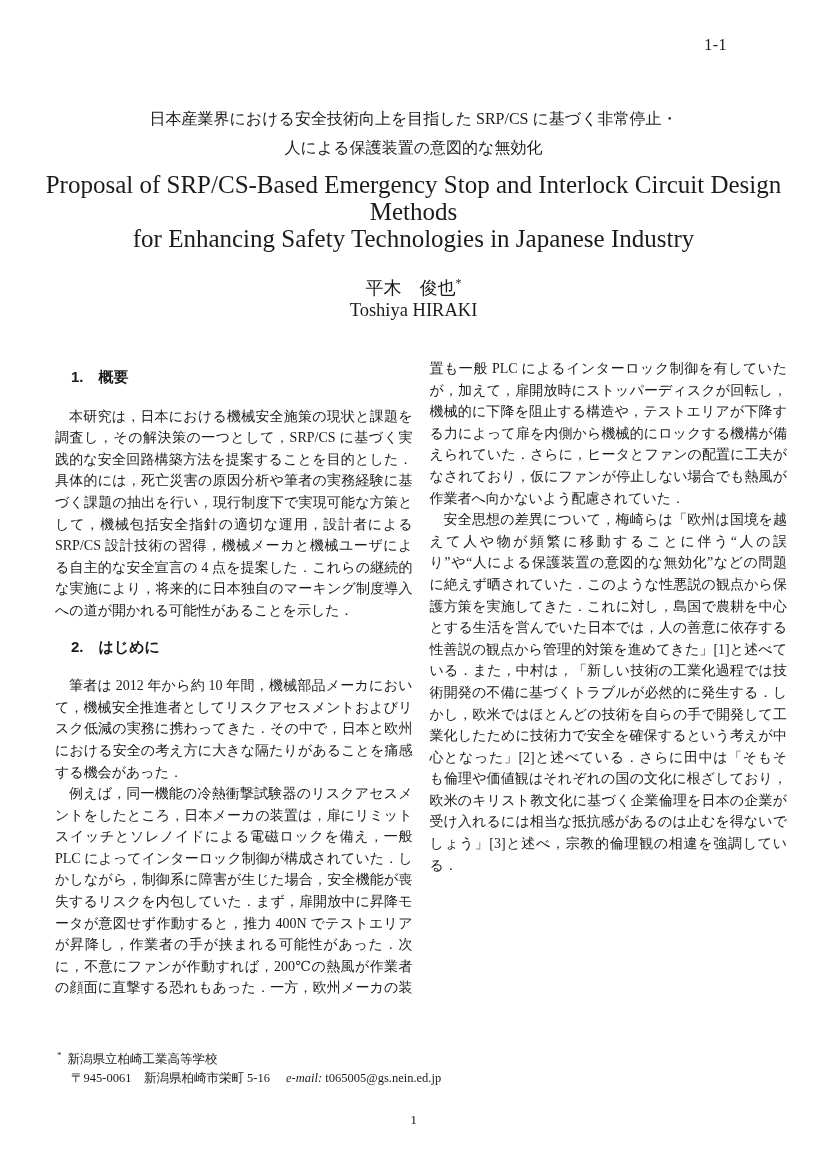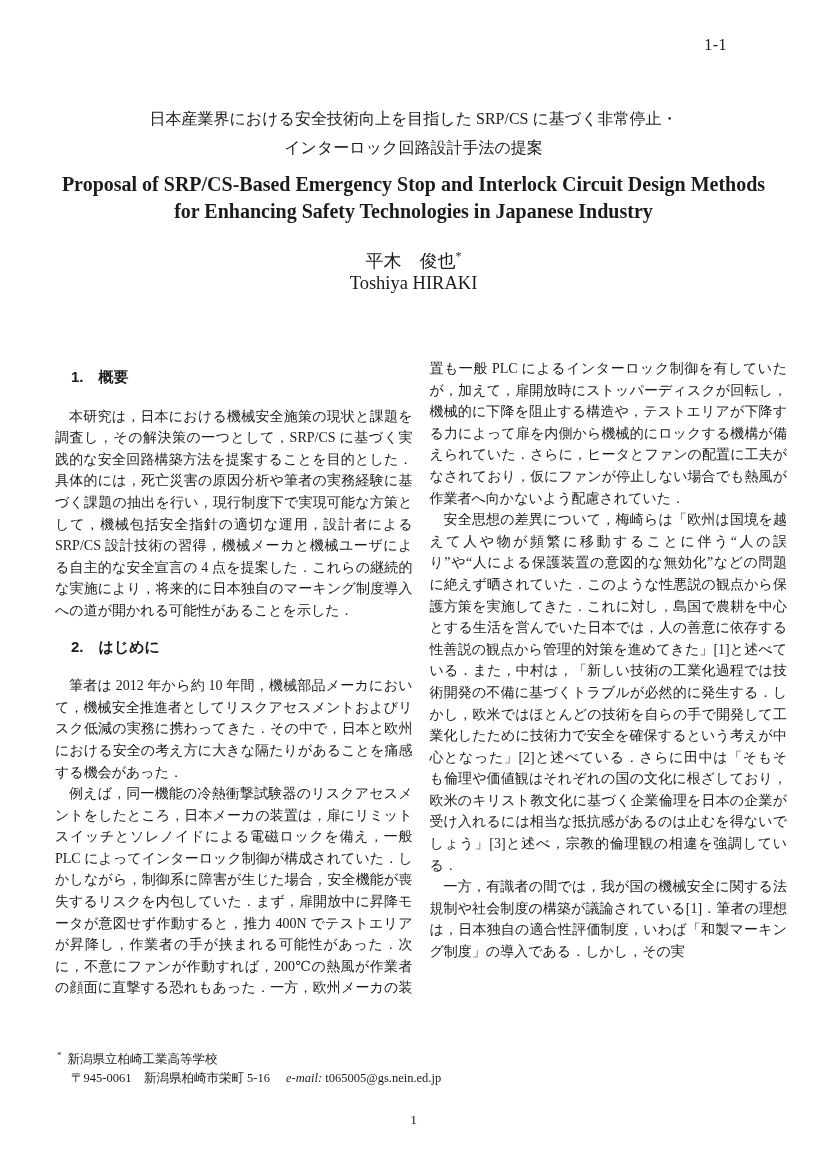--- a/index.html
+++ b/index.html
@@ -22,23 +22,23 @@
     letter-spacing: 0.5px;
   }
   .title-block { text-align: center; padding-top: 104px; }
   .jp-title {
     font-size: 16px;
     line-height: 29px;
     font-weight: normal;
   }
   .en-title {
     margin-top: 9px;
-    font-size: 20px;
+    font-size: 25px;
     line-height: 27px;
-    font-weight: bold;
+    font-weight: normal;
   }
   .author-block { text-align: center; }
   .author-jp { margin-top: 24px; font-size: 18px; }
   .author-jp sup { font-size: 12px; }
   .author-en { font-size: 18.5px; }
   .columns {
     position: absolute;
     left: 55px;
     top: 358px;
     width: 732px;
@@ -85,21 +85,21 @@
 </head>
 <body>
 
 <div class="page">
 
   <div class="header-label">1-1</div>
 
   <div class="title-block">
     <div class="jp-title">
       <div>日本産業界における安全技術向上を目指した SRP/CS に基づく非常停止・</div>
-      <div>インターロック回路設計手法の提案</div>
+      <div>人による保護装置の意図的な無効化</div>
     </div>
     <div class="en-title">
       <div>Proposal of SRP/CS-Based Emergency Stop and Interlock Circuit Design Methods</div>
       <div>for Enhancing Safety Technologies in Japanese Industry</div>
     </div>
   </div>
 
   <div class="author-block">
     <div class="author-jp"><span>平木　俊也</span><sup>*</sup></div>
     <div class="author-en">Toshiya HIRAKI</div>
@@ -107,21 +107,20 @@
 
   <div class="columns">
 
     <h2 class="section-heading first">1.　概要</h2>
     <p class="body-paragraph">本研究は，日本における機械安全施策の現状と課題を調査し，その解決策の一つとして，SRP/CS に基づく実践的な安全回路構築方法を提案することを目的とした．具体的には，死亡災害の原因分析や筆者の実務経験に基づく課題の抽出を行い，現行制度下で実現可能な方策として，機械包括安全指針の適切な運用，設計者による SRP/CS 設計技術の習得，機械メーカと機械ユーザによる自主的な安全宣言の 4 点を提案した．これらの継続的な実施により，将来的に日本独自のマーキング制度導入への道が開かれる可能性があることを示した．</p>
 
     <h2 class="section-heading">2.　はじめに</h2>
     <p class="body-paragraph">筆者は 2012 年から約 10 年間，機械部品メーカにおいて，機械安全推進者としてリスクアセスメントおよびリスク低減の実務に携わってきた．その中で，日本と欧州における安全の考え方に大きな隔たりがあることを痛感する機会があった．</p>
     <p class="body-paragraph">例えば，同一機能の冷熱衝撃試験器のリスクアセスメントをしたところ，日本メーカの装置は，扉にリミットスイッチとソレノイドによる電磁ロックを備え，一般 PLC によってインターロック制御が構成されていた．しかしながら，制御系に障害が生じた場合，安全機能が喪失するリスクを内包していた．まず，扉開放中に昇降モータが意図せず作動すると，推力 400N でテストエリアが昇降し，作業者の手が挟まれる可能性があった．次に，不意にファンが作動すれば，200℃の熱風が作業者の顔面に直撃する恐れもあった．一方，欧州メーカの装置も一般 PLC によるインターロック制御を有していたが，加えて，扉開放時にストッパーディスクが回転し，機械的に下降を阻止する構造や，テストエリアが下降する力によって扉を内側から機械的にロックする機構が備えられていた．さらに，ヒータとファンの配置に工夫がなされており，仮にファンが停止しない場合でも熱風が作業者へ向かないよう配慮されていた．</p>
     <p class="body-paragraph">安全思想の差異について，梅崎らは「欧州は国境を越えて人や物が頻繁に移動することに伴う“人の誤り”や“人による保護装置の意図的な無効化”などの問題に絶えず晒されていた．このような性悪説の観点から保護方策を実施してきた．これに対し，島国で農耕を中心とする生活を営んでいた日本では，人の善意に依存する性善説の観点から管理的対策を進めてきた」[1]と述べている．また，中村は，「新しい技術の工業化過程では技術開発の不備に基づくトラブルが必然的に発生する．しかし，欧米ではほとんどの技術を自らの手で開発して工業化したために技術力で安全を確保するという考えが中心となった」[2]と述べている．さらに田中は「そもそも倫理や価値観はそれぞれの国の文化に根ざしており，欧米のキリスト教文化に基づく企業倫理を日本の企業が受け入れるには相当な抵抗感があるのは止むを得ないでしょう」[3]と述べ，宗教的倫理観の相違を強調している．</p>
-    <p class="body-paragraph">一方，有識者の間では，我が国の機械安全に関する法規制や社会制度の構築が議論されている[1]．筆者の理想は，日本独自の適合性評価制度，いわば「和製マーキング制度」の導入である．しかし，その実</p>
 
   </div>
 
   <div class="footnote">
     <div class="fn-line1"><sup>*</sup><span>新潟県立柏崎工業高等学校</span></div>
     <div class="fn-line2"><span>〒945-0061　新潟県柏崎市栄町 5-16</span><span class="fn-email-label">e-mail:</span>&nbsp;<span>t065005@gs.nein.ed.jp</span></div>
   </div>
 
   <div class="page-number">1</div>
 

